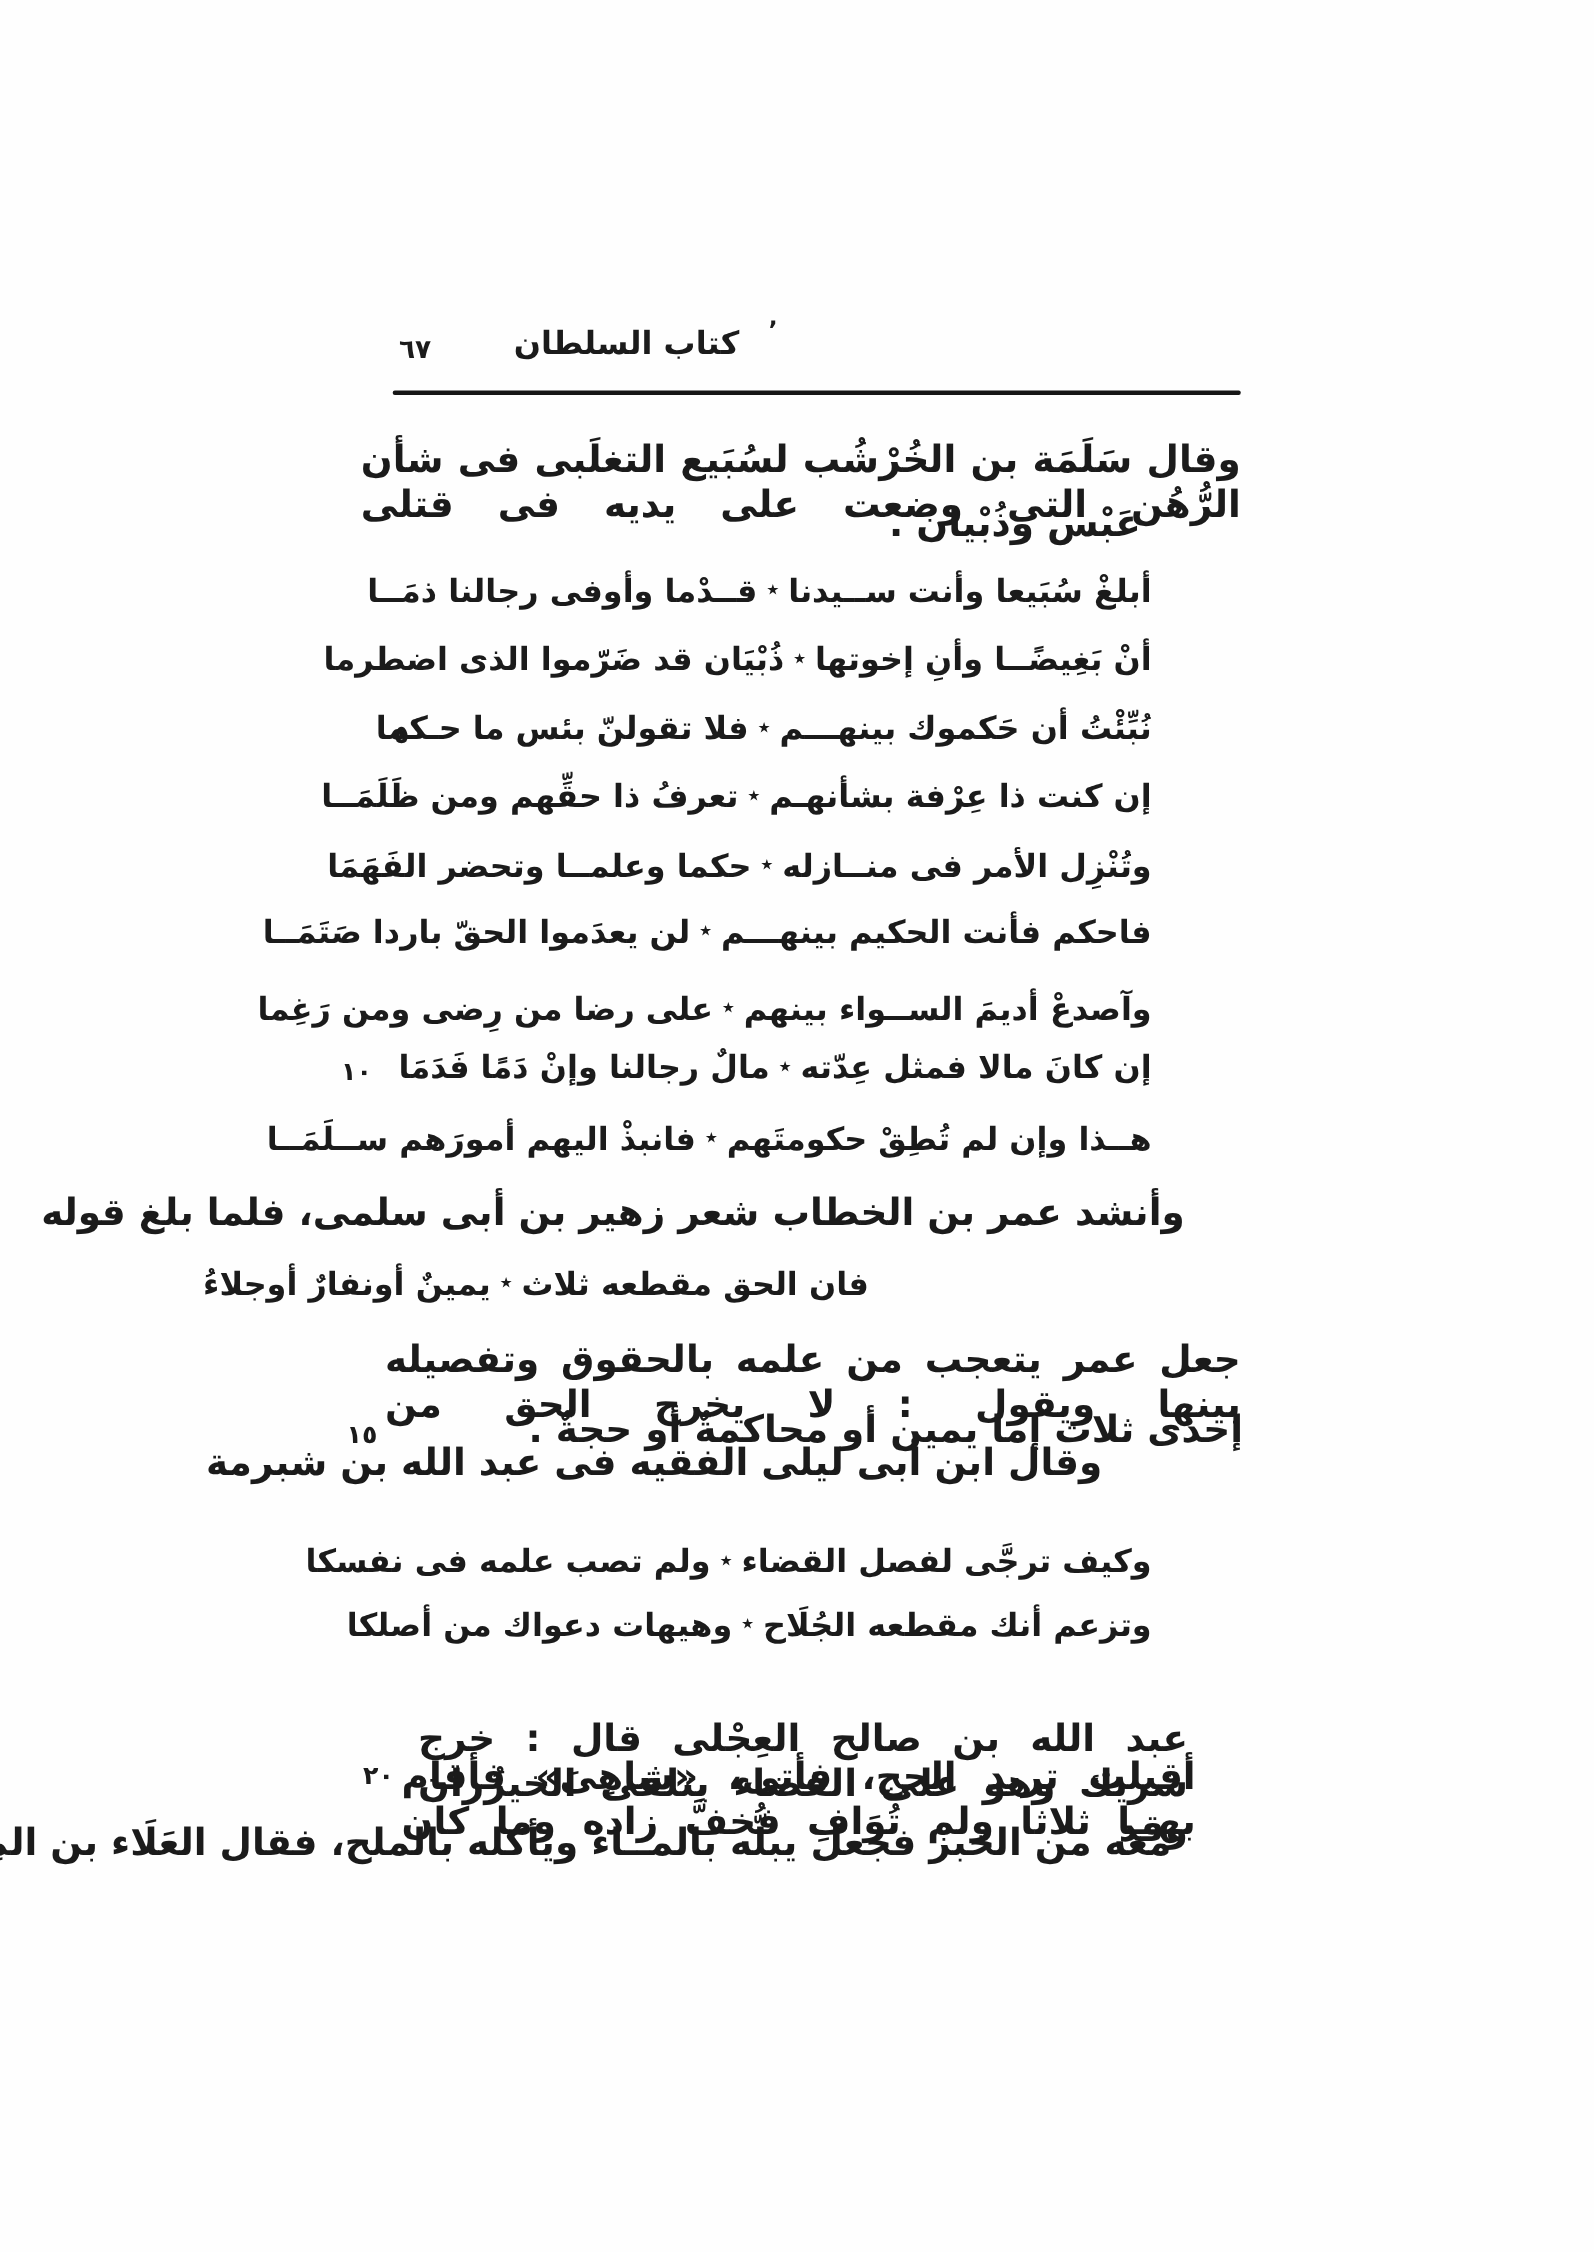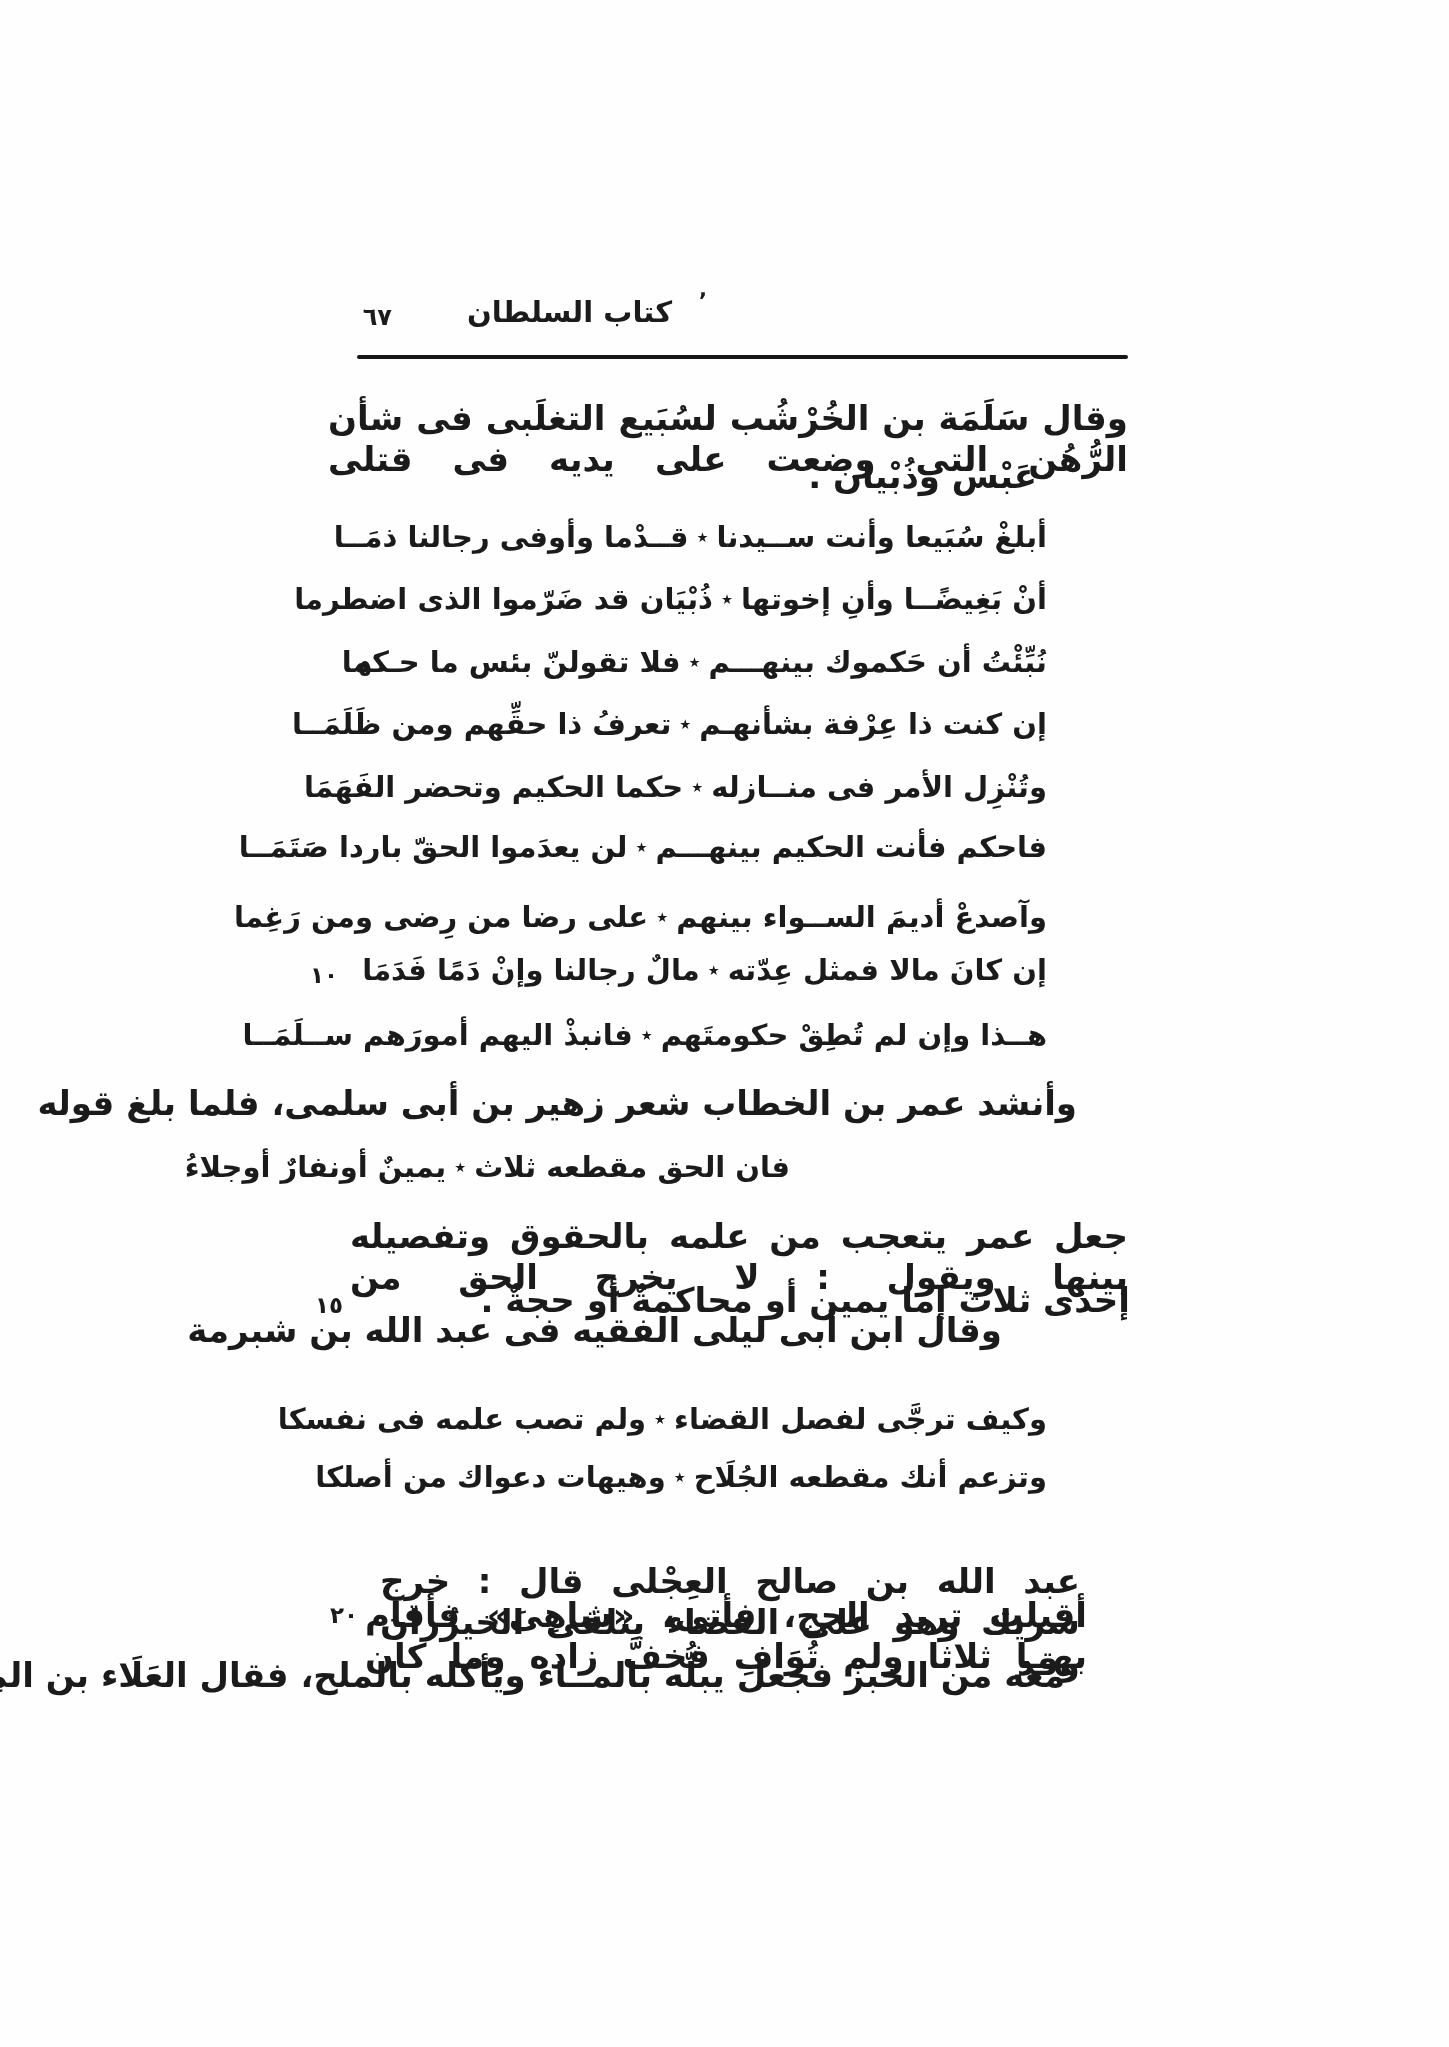--- a/index.html
+++ b/index.html
@@ -116,21 +116,21 @@
     <span class="hemi">فلا تقولنّ بئس ما حـكما</span>
   </div>
   <div class="abs verse poem-block" style="top:707px">
     <span class="hemi">إن كنت ذا عِرْفة بشأنهـم</span>
     <span class="sep">٭</span>
     <span class="hemi">تعرفُ ذا حقِّهم ومن ظَلَمَــا</span>
   </div>
   <div class="abs verse poem-block" style="top:770px">
     <span class="hemi">وتُنْزِل الأمر فى منــازله</span>
     <span class="sep">٭</span>
-    <span class="hemi">حكما الحكيم وتحضر الفَهَمَا</span>
+    <span class="hemi">حكما وعلمــا وتحضر الفَهَمَا</span>
   </div>
   <div class="abs verse poem-block" style="top:830px">
     <span class="hemi">فاحكم فأنت الحكيم بينهـــم</span>
     <span class="sep">٭</span>
     <span class="hemi">لن يعدَموا الحقّ باردا صَتَمَــا</span>
   </div>
   <div class="abs verse poem-block" style="top:900px">
     <span class="hemi">وآصدعْ أديمَ الســواء بينهم</span>
     <span class="sep">٭</span>
     <span class="hemi">على رضا من رِضى ومن رَغِما</span>

